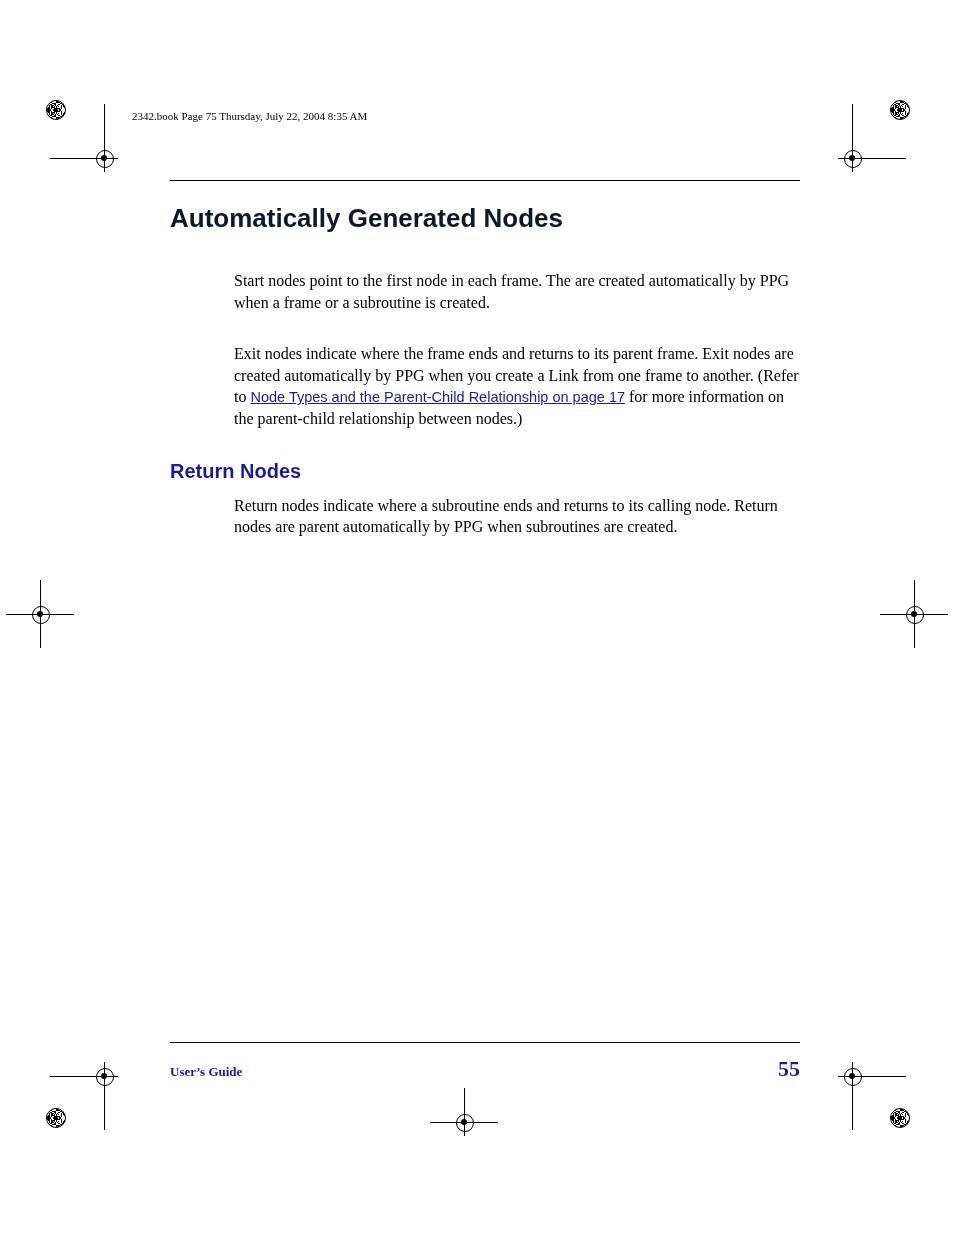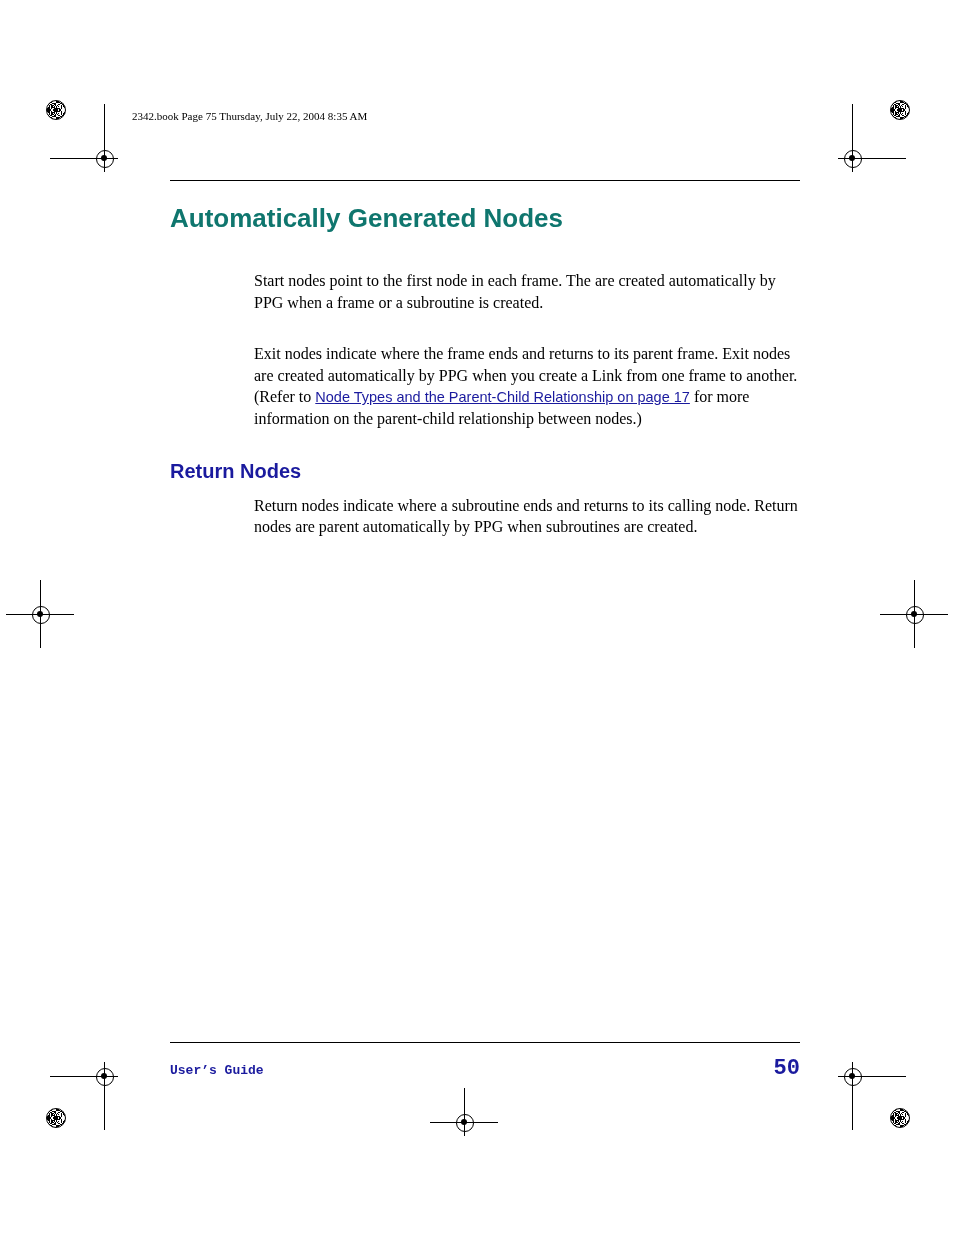--- a/index.html
+++ b/index.html
@@ -19,32 +19,32 @@
     width: 630px;
   }
   .top-rule {
     border-top: 1.5px solid #000;
     margin-bottom: 22px;
   }
   h1.main-title {
     font-family: Verdana, "Segoe UI", sans-serif;
     font-weight: 700;
     font-size: 26px;
-    color: #0f766e;
+    color: #0f172a;
     margin: 0 0 36px 0;
   }
   h2.section-title {
     font-family: Verdana, "Segoe UI", sans-serif;
     font-weight: 700;
     font-size: 20px;
     color: #1a1a9e;
     margin: 0 0 12px 0;
   }
   .body-block {
-    margin-left: 84px;
+    margin-left: 64px;
     margin-bottom: 30px;
     font-size: 16px;
     line-height: 1.35;
   }
   .xref {
     color: #1a1a9e;
     text-decoration: underline;
     font-family: Arial, sans-serif;
     font-size: 14.5px;
   }
@@ -64,21 +64,21 @@
     border-top: 1.5px solid #000;
   }
   .footer {
     position: absolute;
     left: 170px;
     top: 1056px;
     width: 630px;
     display: flex;
     justify-content: space-between;
     align-items: baseline;
-    font-family: Liberation Mono, monospace;
+    font-family: Liberation Serif, serif;
     color: #1a1a9e;
     font-size: 13px;
     font-weight: 700;
   }
   .footer .page-num {
     font-size: 22px;
   }
   
   .regmark {
     position: absolute;
@@ -192,14 +192,14 @@
 
   <h2 class="section-title">Return Nodes</h2>
   <div class="body-block">
     <span>Return nodes indicate where a subroutine ends and returns to its calling node. Return nodes are parent automatically by PPG when subroutines are created.</span>
   </div>
 </div>
 
 <div class="footer-rule"></div>
 <div class="footer">
   <span>User’s Guide</span>
-  <span class="page-num">50</span>
+  <span class="page-num">55</span>
 </div>
 
 </body></html>

